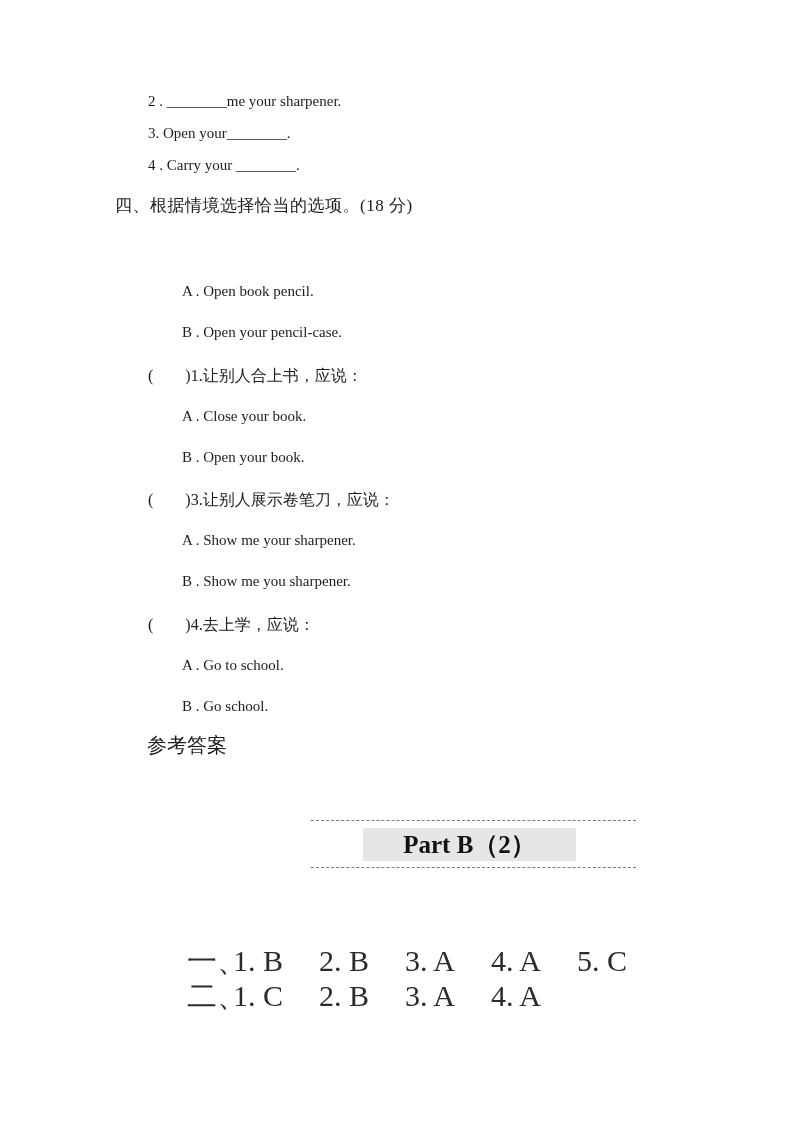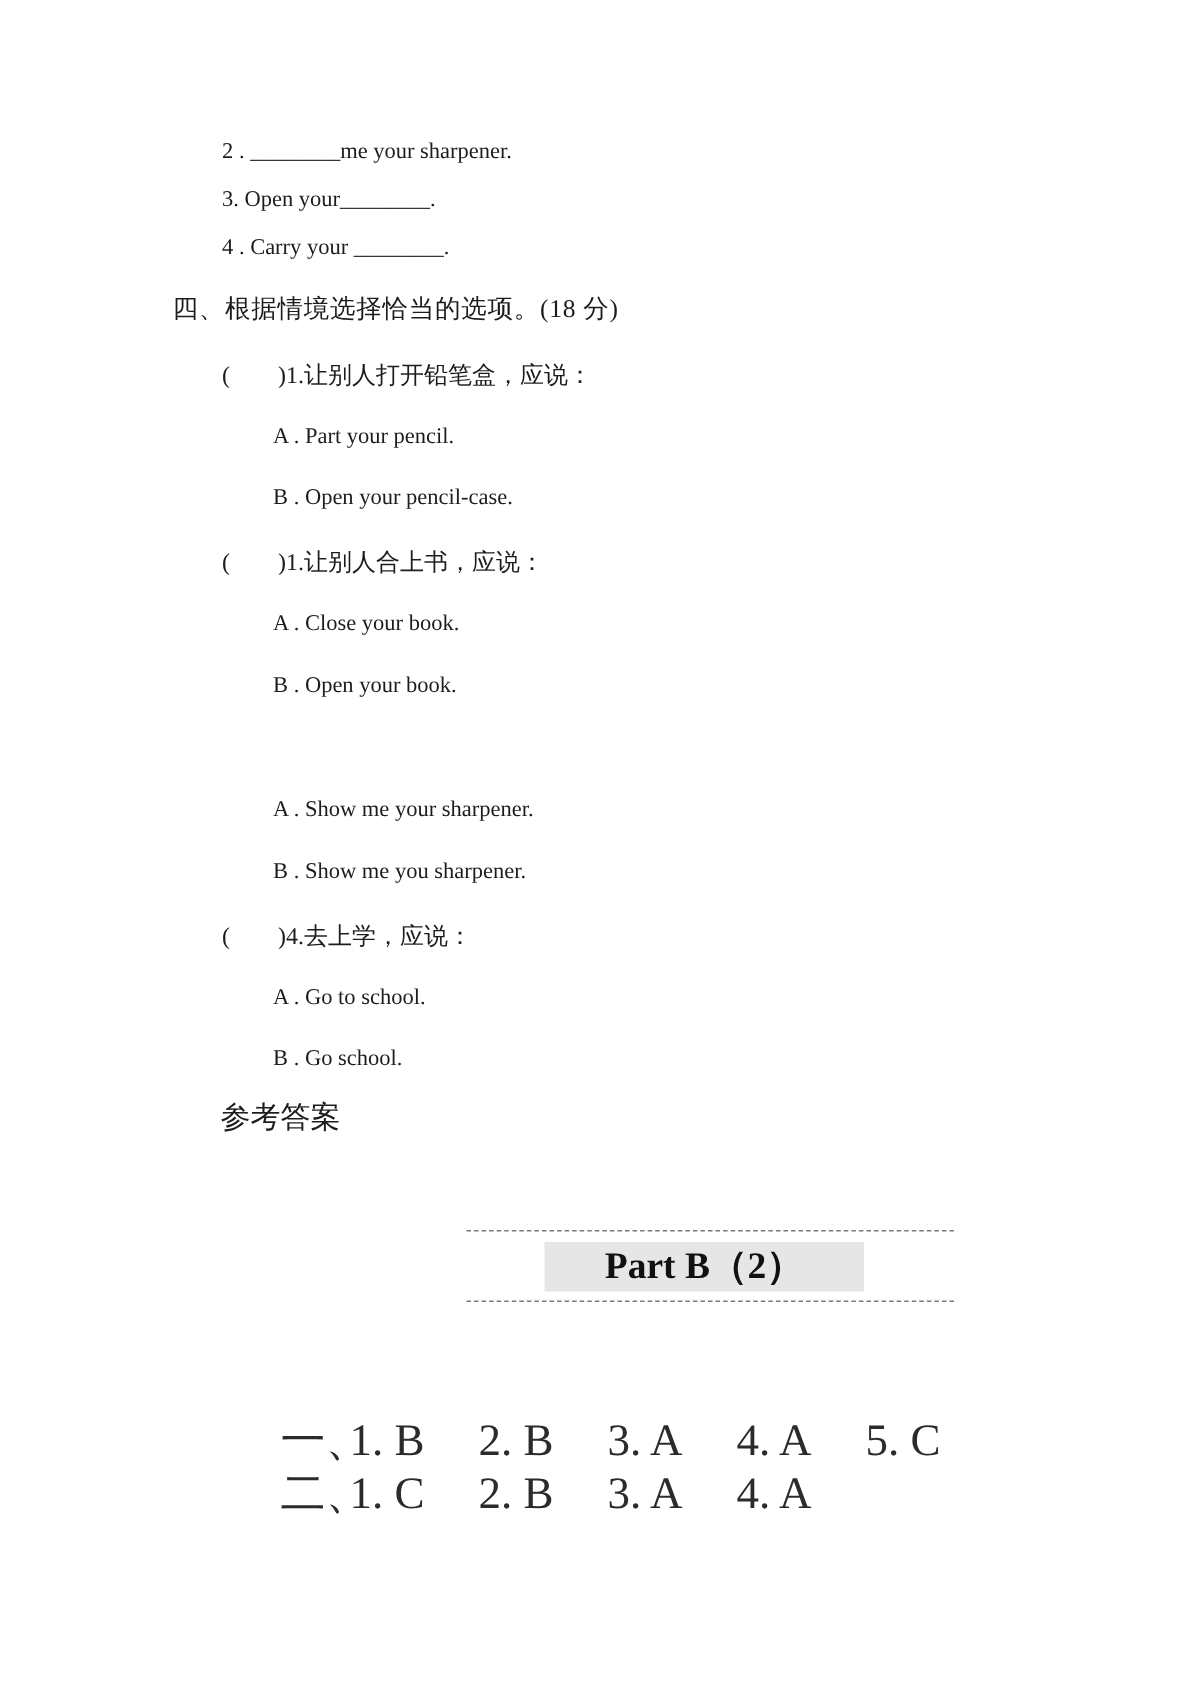--- a/index.html
+++ b/index.html
@@ -65,28 +65,28 @@
 <body>
 
 <div class="page">
 
   <div class="line fill-line" style="top:93px">2 . ________me your sharpener.</div>
   <div class="line fill-line" style="top:125px">3. Open your________.</div>
   <div class="line fill-line" style="top:157px">4 . Carry your ________.</div>
 
   <div class="line heading">四、根据情境选择恰当的选项。(18 分)</div>
 
-  <div class="line stem" style="top:242px">(        )1.让别人打开铅笔盒，应说：</div>
-  <div class="line opt" style="top:283px">A . Part your pencil.</div>
+  <div class="line opt" style="top:283px">A . Open book pencil.</div>
   <div class="line opt" style="top:324px">B . Open your pencil-case.</div>
 
   <div class="line stem" style="top:367px">(        )1.让别人合上书，应说：</div>
   <div class="line opt" style="top:408px">A . Close your book.</div>
   <div class="line opt" style="top:449px">B . Open your book.</div>
 
+  <div class="line stem" style="top:491px">(        )3.让别人展示卷笔刀，应说：</div>
   <div class="line opt" style="top:532px">A . Show me your sharpener.</div>
   <div class="line opt" style="top:573px">B . Show me you sharpener.</div>
 
   <div class="line stem" style="top:616px">(        )4.去上学，应说：</div>
   <div class="line opt" style="top:657px">A . Go to school.</div>
   <div class="line opt" style="top:698px">B . Go school.</div>
 
   <div class="line ref-label">参考答案</div>
 
   <div class="partb-divider">

